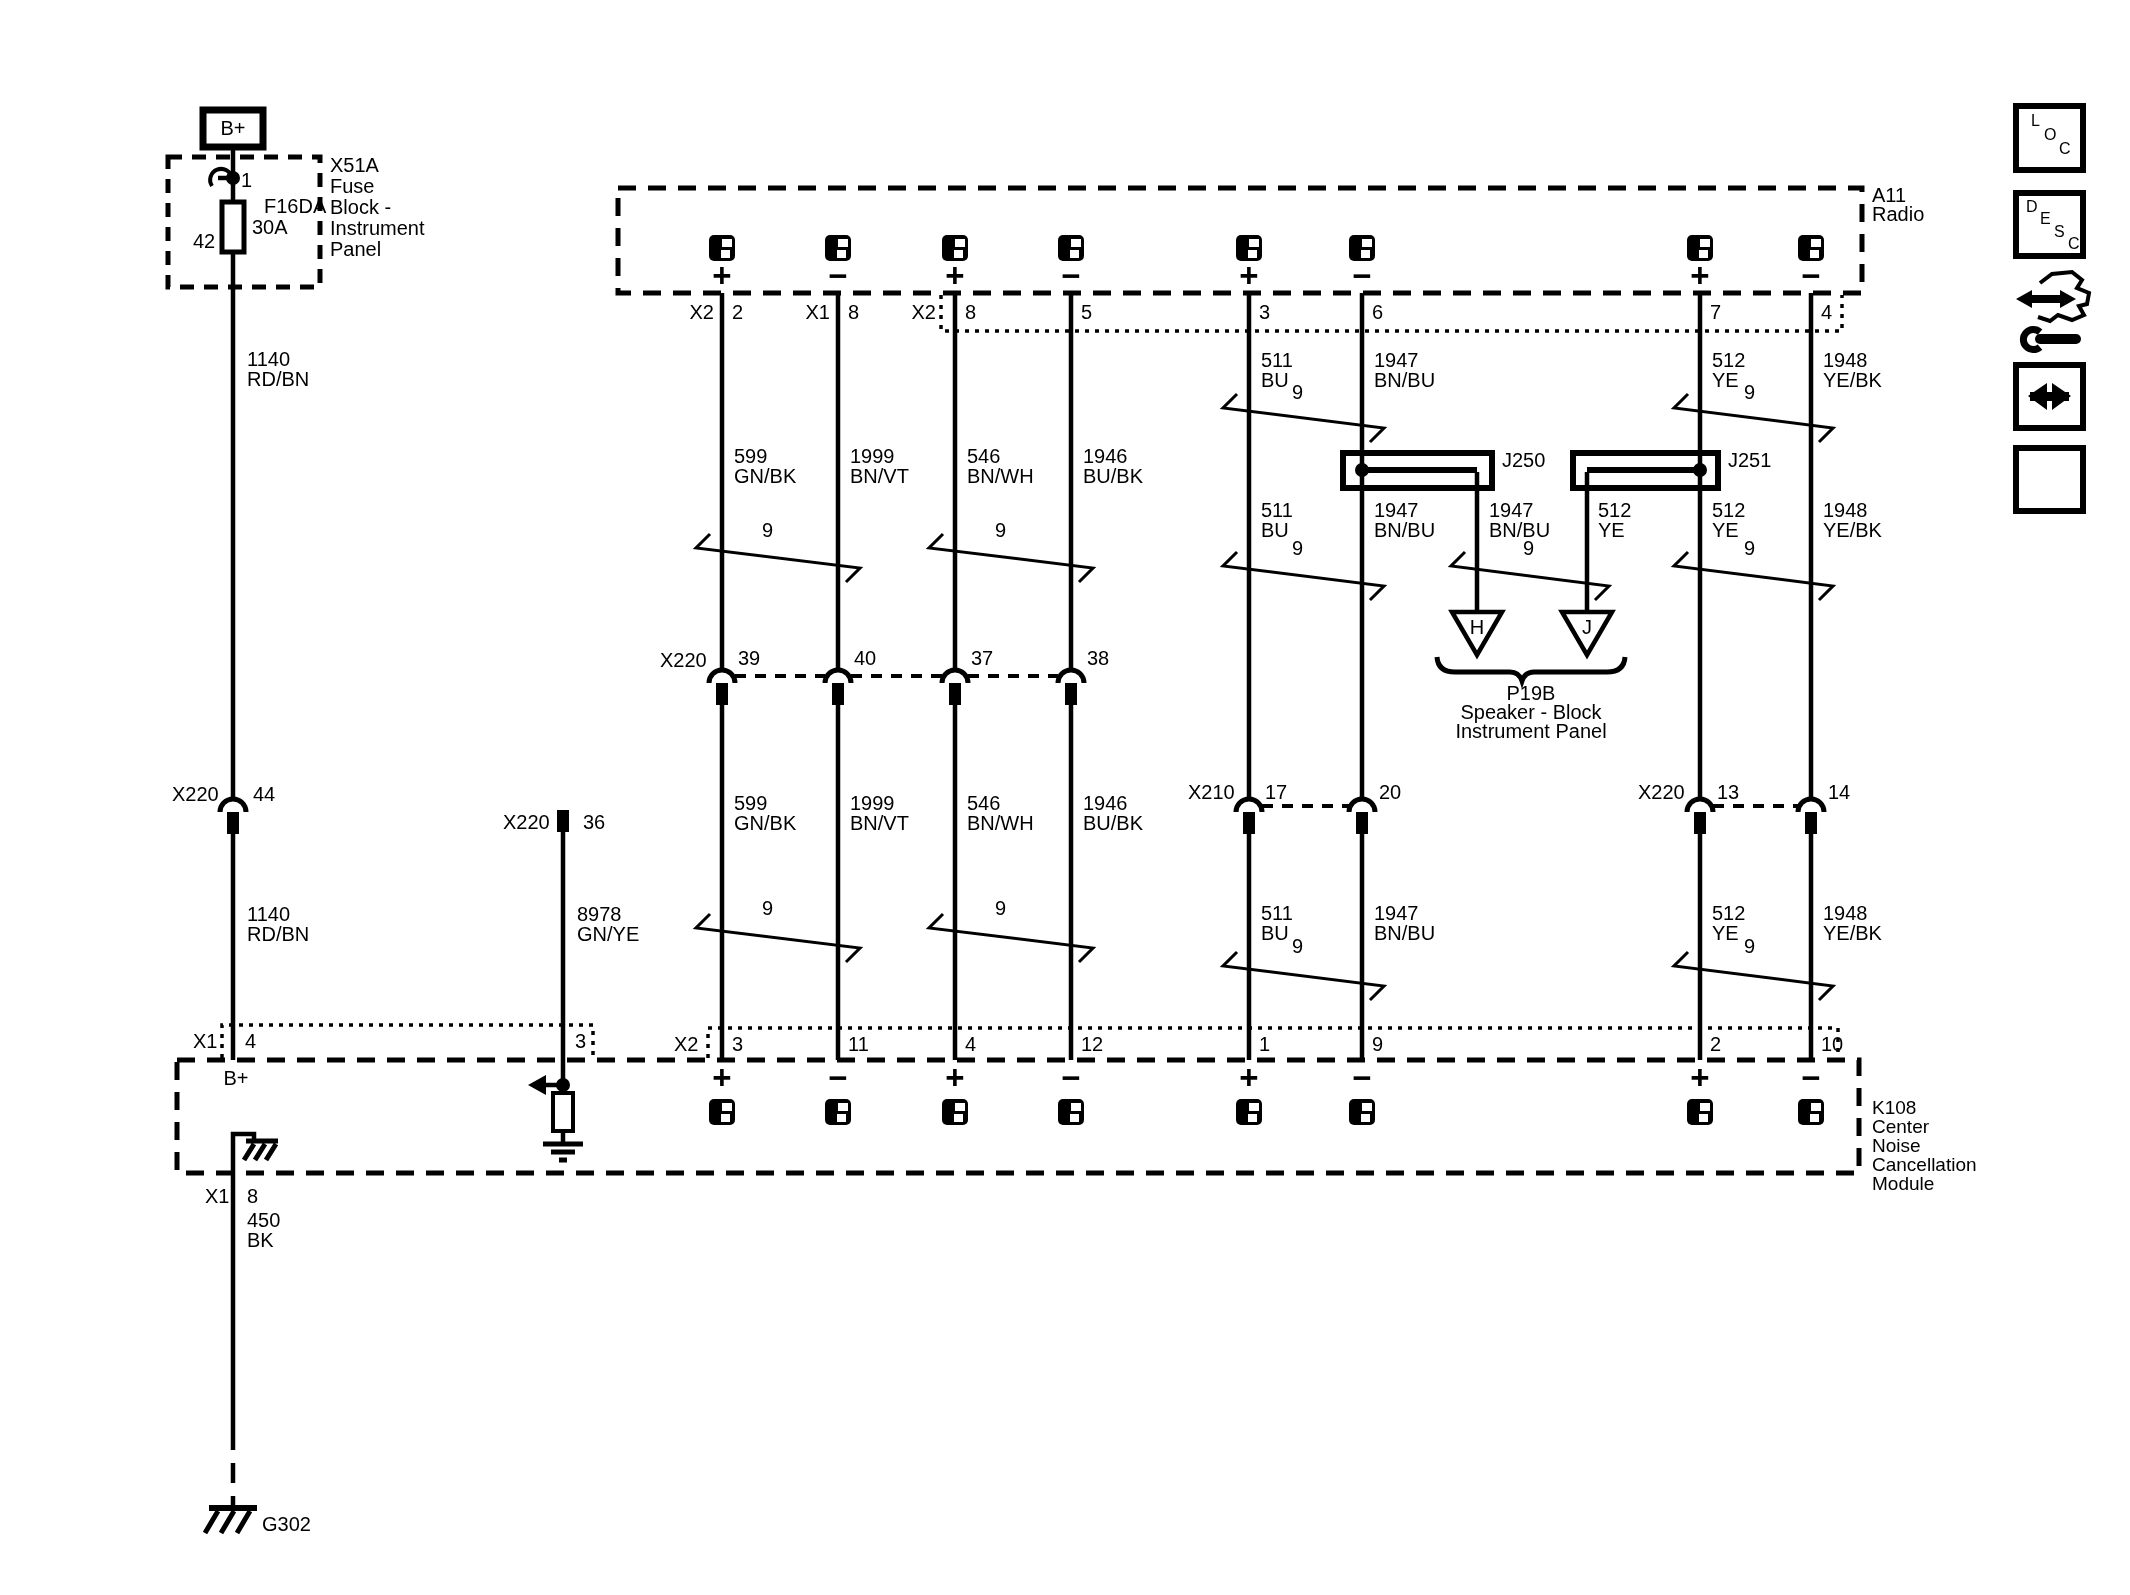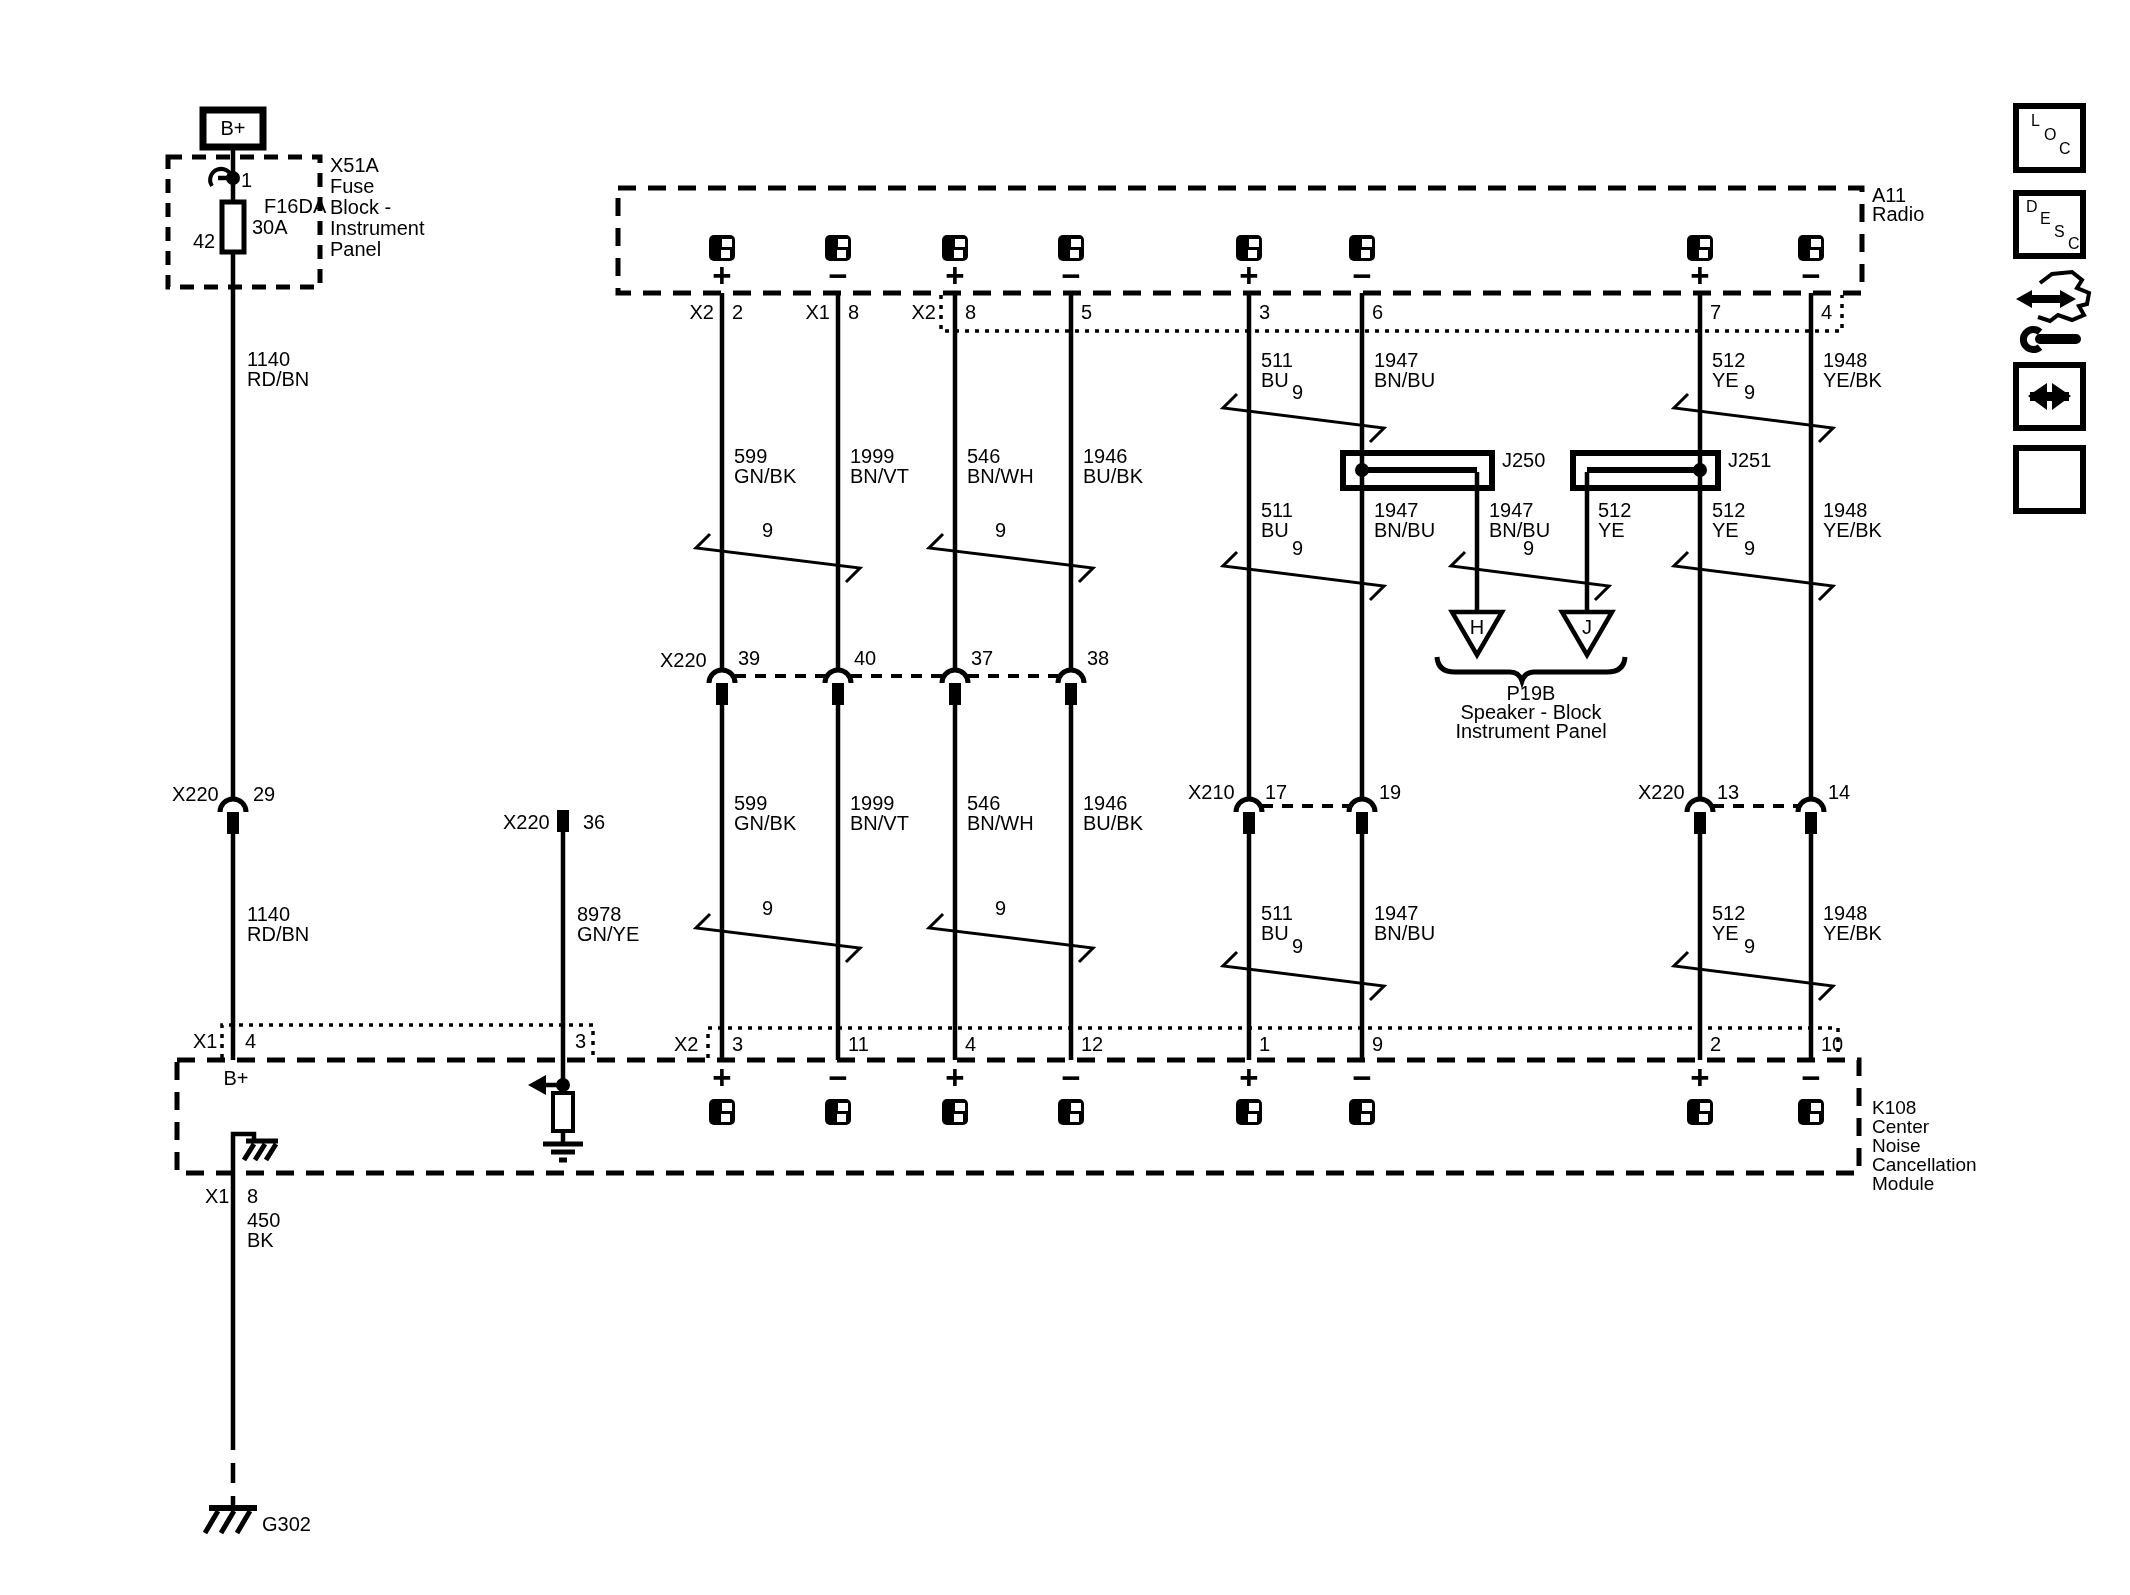--- a/index.html
+++ b/index.html
@@ -222,21 +222,21 @@
       <div>Block -</div>
       <div>Instrument</div>
       <div>Panel</div>
 </div>
 
 <div class="t" style="left:247px;top:349px">
       <div>1140</div>
       <div>RD/BN</div>
     </div>
 <div class="t" style="left:172px;top:784px">X220</div>
-<div class="t" style="left:253px;top:784px">29</div>
+<div class="t" style="left:253px;top:784px">44</div>
 <div class="t" style="left:247px;top:904px">
       <div>1140</div>
       <div>RD/BN</div>
     </div>
 
 <div class="t" style="left:503px;top:812px">X220</div>
 <div class="t" style="left:583px;top:812px">36</div>
 <div class="t" style="left:577px;top:904px">
       <div>8978</div>
       <div>GN/YE</div>
@@ -337,21 +337,21 @@
 </div>
 
 <div class="t" style="left:660px;top:650px">X220</div>
 <div class="t" style="left:738px;top:648px">39</div>
 <div class="t" style="left:854px;top:648px">40</div>
 <div class="t" style="left:971px;top:648px">37</div>
 <div class="t" style="left:1087px;top:648px">38</div>
 
 <div class="t" style="left:1188px;top:782px">X210</div>
 <div class="t" style="left:1265px;top:782px">17</div>
-<div class="t" style="left:1379px;top:782px">19</div>
+<div class="t" style="left:1379px;top:782px">20</div>
 <div class="t" style="left:1638px;top:782px">X220</div>
 <div class="t" style="left:1717px;top:782px">13</div>
 <div class="t" style="left:1828px;top:782px">14</div>
 
 <div class="t" style="left:734px;top:793px">
       <div>599</div>
       <div>GN/BK</div>
     </div>
 <div class="t" style="left:850px;top:793px">
       <div>1999</div>

